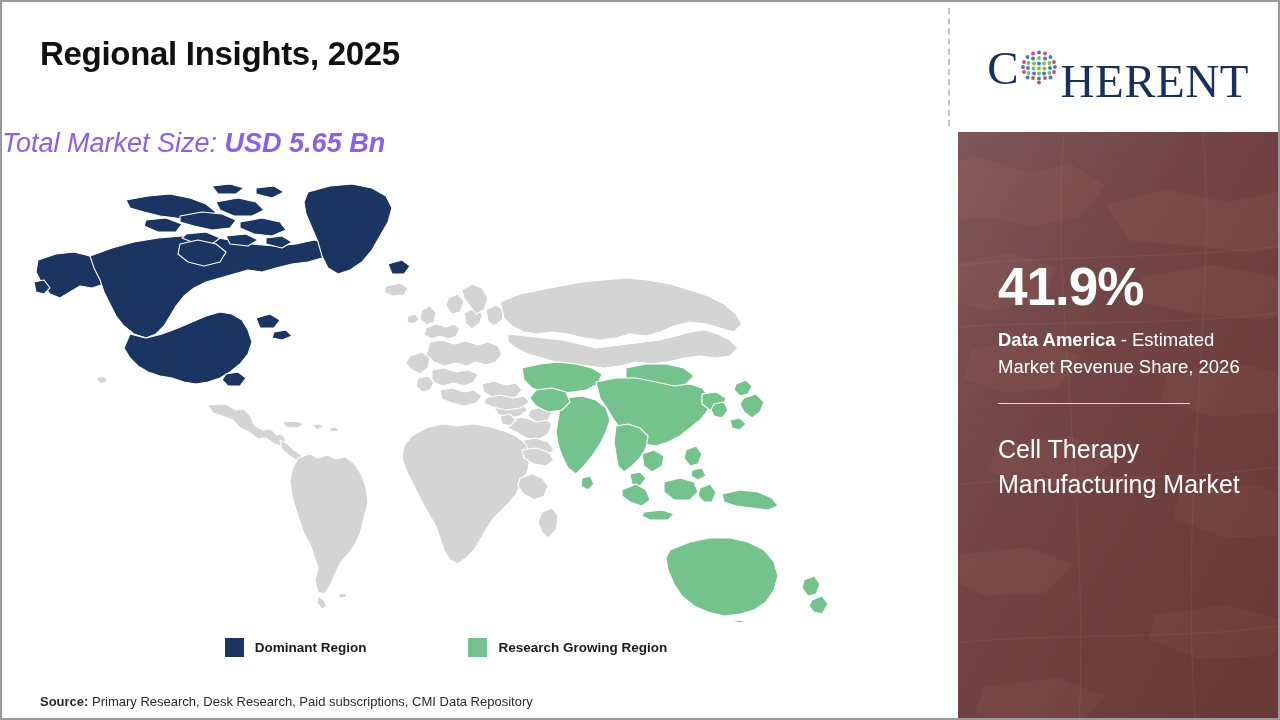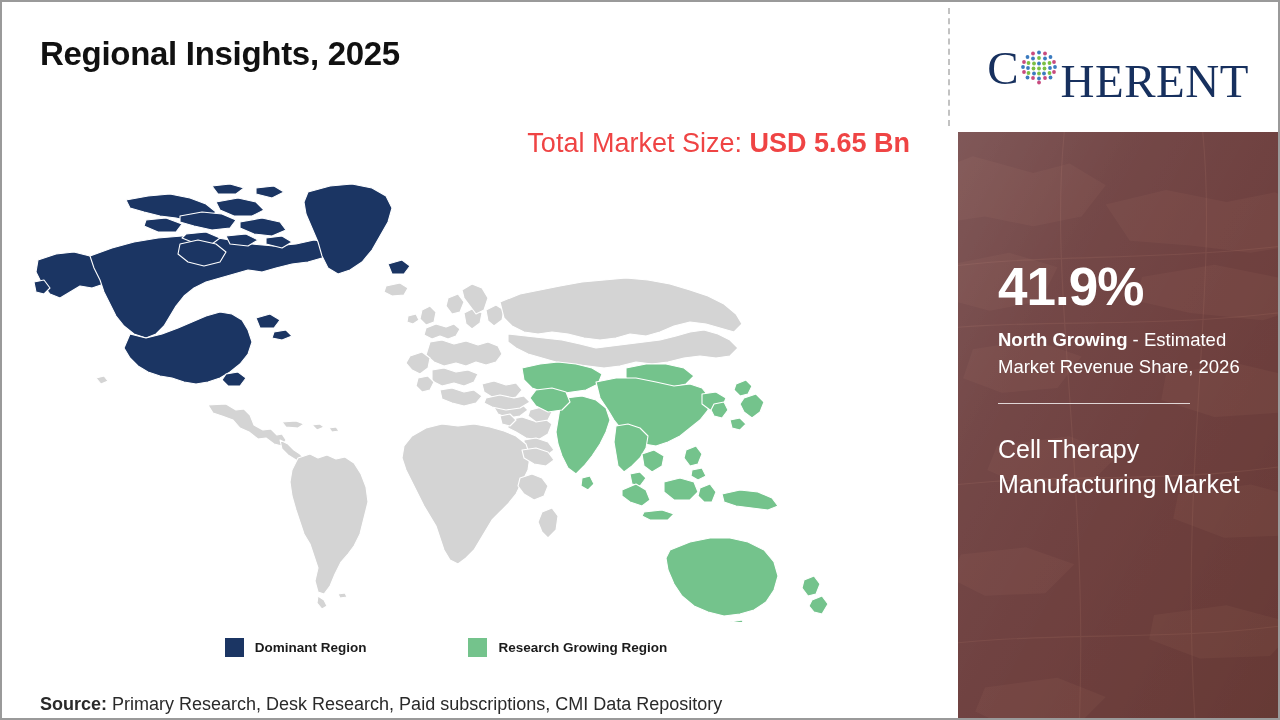--- a/index.html
+++ b/index.html
@@ -22,23 +22,24 @@
     position:absolute; left:0; top:0; width:948px; height:512px;
     background:#fff;
   }
   .page-title {
     position:absolute; left:38px; top:33px;
     font-size:33px; font-weight:bold; color:#111; letter-spacing:-0.3px;
     white-space:nowrap;
   }
   .market-size {
     position:absolute; left:0; right:0; top:126px;
-    text-align:right; font-size:27px; color:#ef4444;
+    text-align:left; font-size:27px; color:#8b5cf6;
     white-space:nowrap;
     padding-right:40px;
+    font-style:italic;
   }
   .market-size .ms-label { font-weight:400; }
   .market-size .ms-value { font-weight:bold; }
 
   
   .map-wrap {
     position:absolute; left:28px; top:180px; width:840px; height:440px;
   }
   .map-wrap svg { width:100%; height:100%; display:block; }
 
@@ -48,21 +49,21 @@
     display:flex; justify-content:center; align-items:center; gap:102px;
     padding-right:60px;
   }
   .legend-item { display:flex; align-items:center; gap:11px; }
   .legend-swatch { width:19px; height:19px; display:block; }
   .legend-label { font-size:13.5px; font-weight:bold; color:#1b1b1b; white-space:nowrap; }
 
   
   .source-bar {
     position:absolute; left:38px; top:692px;
-    font-size:18px; color:#2a2a2a; white-space:nowrap;
+    font-size:13px; color:#2a2a2a; white-space:nowrap;
   }
   .source-bar .src-label { font-weight:bold; }
 
   .divider-dashed {
     position:absolute; left:946px; top:6px; width:0; height:118px;
     border-left:2px dashed #c2c2c2;
   }
 
   
   .logo-box {
@@ -369,20 +370,20 @@
           <path d="M-20 300 C 80 276, 220 298, 342 268"></path>
           <path d="M-20 430 C 90 408, 230 428, 342 400"></path>
         </g>
       </svg>
     </div>
     <div class="panel-sheen"></div>
 
     <div class="panel-content">
       <div class="stat-value">41.9%</div>
       <div class="stat-desc">
-        <span class="region-name">North Growing</span><span> - Estimated Market Revenue Share, 2026</span>
+        <span class="region-name">Data America</span><span> - Estimated Market Revenue Share, 2026</span>
       </div>
       <div class="panel-rule"></div>
       <div class="market-name">Cell Therapy Manufacturing Market</div>
     </div>
   </div>
 
 </div>
 
 </body></html>

